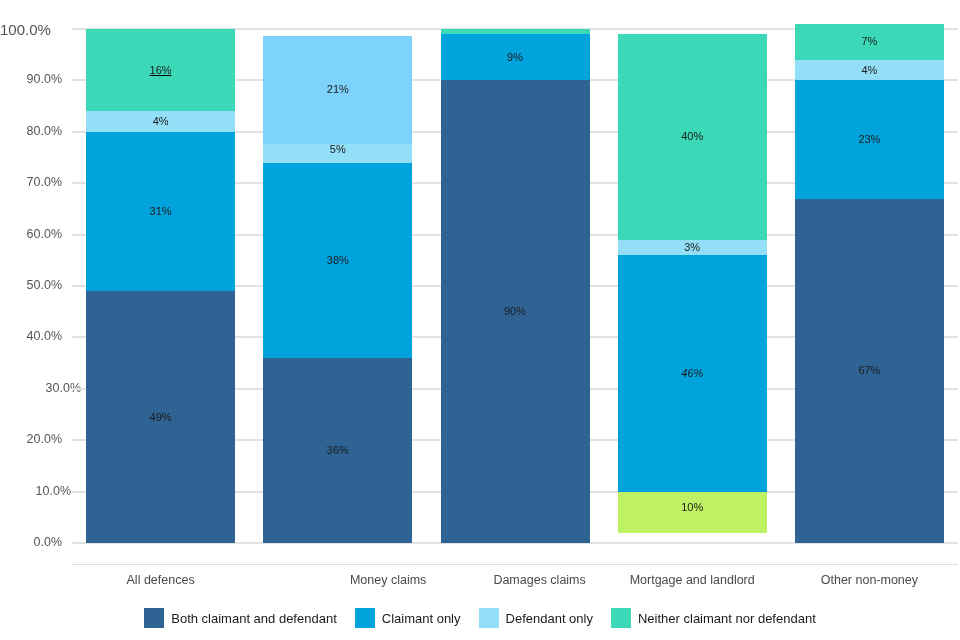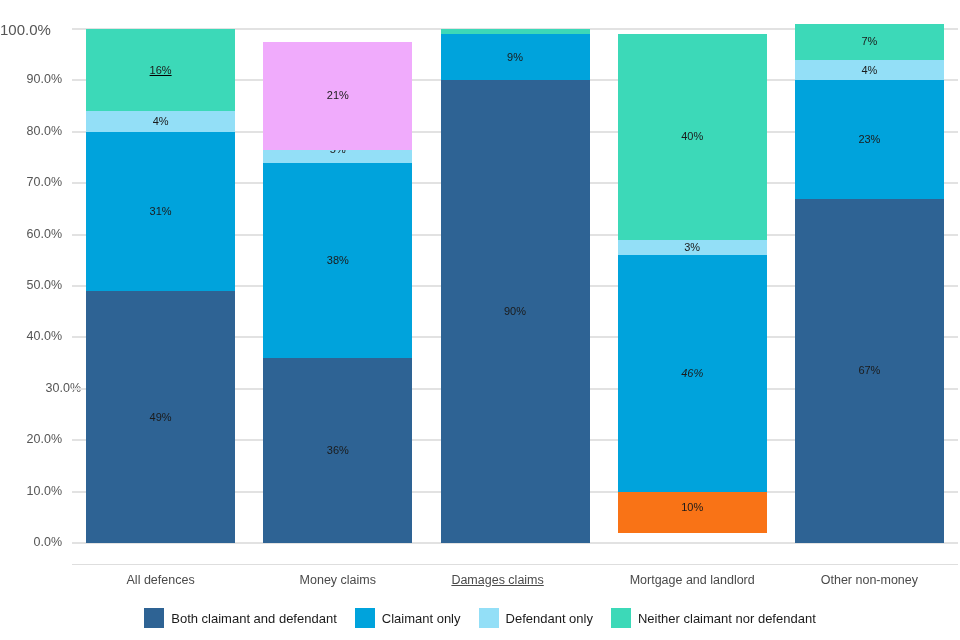--- a/index.html
+++ b/index.html
@@ -117,21 +117,21 @@
     white-space: nowrap;
   }
 </style>
 </head>
 <body>
 
 <div id="chart-root">
 
   <div id="yaxis">
       <div style="position: absolute; left: 0px; width: 62px; text-align: right; font-size: 12.5px; color: rgb(85, 85, 85); white-space: nowrap; top: 535px;">0.0%</div>
-      <div style="position: absolute; left: 0px; width: 62px; text-align: right; font-size: 12.5px; color: rgb(85, 85, 85); white-space: nowrap; top: 483.6px;">10.0%</div>
+      <div style="position: absolute; left: 0px; width: 62px; text-align: right; font-size: 12.5px; color: rgb(85, 85, 85); white-space: nowrap; top: 483.6px; padding-left: 9px;">10.0%</div>
       <div style="position: absolute; left: 0px; width: 62px; text-align: right; font-size: 12.5px; color: rgb(85, 85, 85); white-space: nowrap; top: 432.2px;">20.0%</div>
       <div style="position: absolute; left: 0px; width: 62px; text-align: right; font-size: 12.5px; color: rgb(85, 85, 85); white-space: nowrap; top: 380.8px; margin-left: 19px;">30.0%</div>
       <div style="position: absolute; left: 0px; width: 62px; text-align: right; font-size: 12.5px; color: rgb(85, 85, 85); white-space: nowrap; top: 329.4px;">40.0%</div>
       <div style="position: absolute; left: 0px; width: 62px; text-align: right; font-size: 12.5px; color: rgb(85, 85, 85); white-space: nowrap; top: 278px;">50.0%</div>
       <div style="position: absolute; left: 0px; width: 62px; text-align: right; font-size: 12.5px; color: rgb(85, 85, 85); white-space: nowrap; top: 226.6px;">60.0%</div>
       <div style="position: absolute; left: 0px; width: 62px; text-align: right; font-size: 12.5px; color: rgb(85, 85, 85); white-space: nowrap; top: 175.2px;">70.0%</div>
       <div style="position: absolute; left: 0px; width: 62px; text-align: right; font-size: 12.5px; color: rgb(85, 85, 85); white-space: nowrap; top: 123.8px;">80.0%</div>
       <div style="position: absolute; left: 0px; width: 62px; text-align: right; font-size: 12.5px; color: rgb(85, 85, 85); white-space: nowrap; top: 72.4px;">90.0%</div>
       <div style="position: absolute; left: 0px; width: 62px; text-align: left; font-size: 15px; color: rgb(85, 85, 85); white-space: nowrap; top: 21px;">100.0%</div>
     </div>
@@ -168,35 +168,35 @@
         <div class="bar-group" style="left: 191.3px; width: 149px;">
           <div class="bar-seg" style="top: 328.96px; height: 185.04px; background: rgb(46, 99, 148);">
             <span class="seg-label">36%</span>
           </div>
           <div class="bar-seg" style="top: 133.64px; height: 195.32px; background: rgb(0, 163, 220);">
             <span class="seg-label">38%</span>
           </div>
           <div class="bar-seg" style="top: 107.94px; height: 25.7px; background: rgb(147, 223, 247);">
             <span class="seg-label">5%</span>
           </div>
-          <div class="bar-seg" style="top: 13px; height: 107.94px; background: #f0abfc;">
+          <div class="bar-seg" style="top: 7px; height: 107.94px; background: #7dd3fc;">
             <span class="seg-label">21%</span>
           </div>
         </div>
         <div class="bar-group" style="left: 368.5px; width: 149px;">
           <div class="bar-seg" style="top: 51.4px; height: 462.6px; background: rgb(46, 99, 148);">
             <span class="seg-label">90%</span>
           </div>
           <div class="bar-seg" style="top: 5.14px; height: 46.26px; background: rgb(0, 163, 220);">
             <span class="seg-label">9%</span>
           </div>
           <div class="bar-seg" style="top: 0px; height: 5.14px; background: rgb(60, 217, 184);"></div>
         </div>
         <div class="bar-group" style="left: 545.7px; width: 149px;">
-          <div class="bar-seg" style="top: 453px; height: 51.4px; background: #f97316;">
+          <div class="bar-seg" style="top: 453px; height: 51.4px; background: #bef264;">
             <span class="seg-label">10%</span>
           </div>
           <div class="bar-seg" style="top: 226.16px; height: 236.44px; background: rgb(0, 163, 220); font-style: italic;">
             <span class="seg-label">46%</span>
           </div>
           <div class="bar-seg" style="top: 210.74px; height: 15.42px; background: rgb(147, 223, 247);">
             <span class="seg-label">3%</span>
           </div>
           <div class="bar-seg" style="top: 5.14px; height: 205.6px; background: rgb(60, 217, 184);">
             <span class="seg-label">40%</span>
@@ -215,22 +215,22 @@
           <div class="bar-seg" style="top: -5.14px; height: 35.98px; background: rgb(60, 217, 184);">
             <span class="seg-label">7%</span>
           </div>
         </div>
       </div>
   </div>
 
   <div class="xaxis-line"></div>
   <div id="xaxis-labels">
       <div class="xtick-label" style="left: 72px; width: 177.2px;">All defences</div>
-      <div class="xtick-label" style="left: 249.2px; width: 177.2px;">Money claims</div>
-      <div class="xtick-label" style="left: 409px; width: 177.2px; text-decoration: underline;">Damages claims</div>
+      <div class="xtick-label" style="left: 249.2px; width: 177.2px; text-align: right;">Money claims</div>
+      <div class="xtick-label" style="left: 451px; width: 177.2px;">Damages claims</div>
       <div class="xtick-label" style="left: 603.6px; width: 177.2px;">Mortgage and landlord</div>
       <div class="xtick-label" style="left: 780.8px; width: 177.2px;">Other non-money</div>
     </div>
 
   <div class="legend" id="legend">
       <div class="legend-item">
         <span class="legend-swatch" style="background: rgb(46, 99, 148);"></span>
         <span class="legend-text">Both claimant and defendant</span>
       </div>
       <div class="legend-item">

